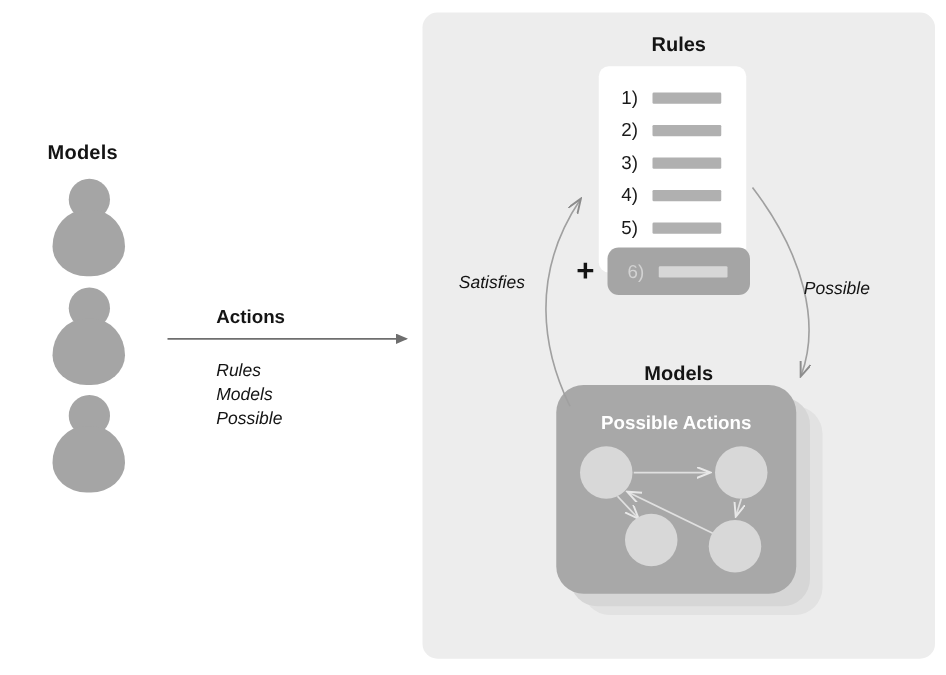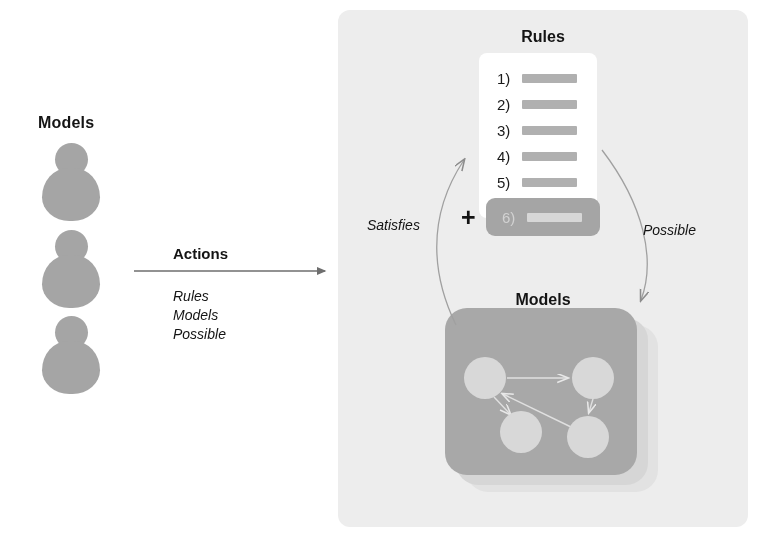--- a/index.html
+++ b/index.html
@@ -318,20 +318,21 @@
       <span class="rule-num">6)</span>
       <span class="rule-bar"></span>
     </div>
 
     <div id="models-title">Models</div>
 
     <div id="models-stack-back"></div>
     <div id="models-stack-mid"></div>
 
     <div id="models-box">
+      <div id="possible-actions-label">Possible Actions</div>
       <svg id="actions-graph" viewBox="0 0 192 167">
         <defs>
           <marker id="ahWhite" markerWidth="9" markerHeight="9" refX="7" refY="3.2" orient="auto">
             <path d="M0,0 L8,3.2 L0,6.4" fill="none" stroke="#e8e8e8" stroke-width="1.1"></path>
           </marker>
         </defs>
 
         <line x1="62" y1="70" x2="122" y2="70" stroke="#e0e0e0" stroke-width="1.4" marker-end="url(#ahWhite)"></line>
         <line x1="148" y1="91" x2="144" y2="104" stroke="#e0e0e0" stroke-width="1.4" marker-end="url(#ahWhite)"></line>
         <line x1="126" y1="119" x2="58" y2="86" stroke="#e0e0e0" stroke-width="1.4" marker-end="url(#ahWhite)"></line>

